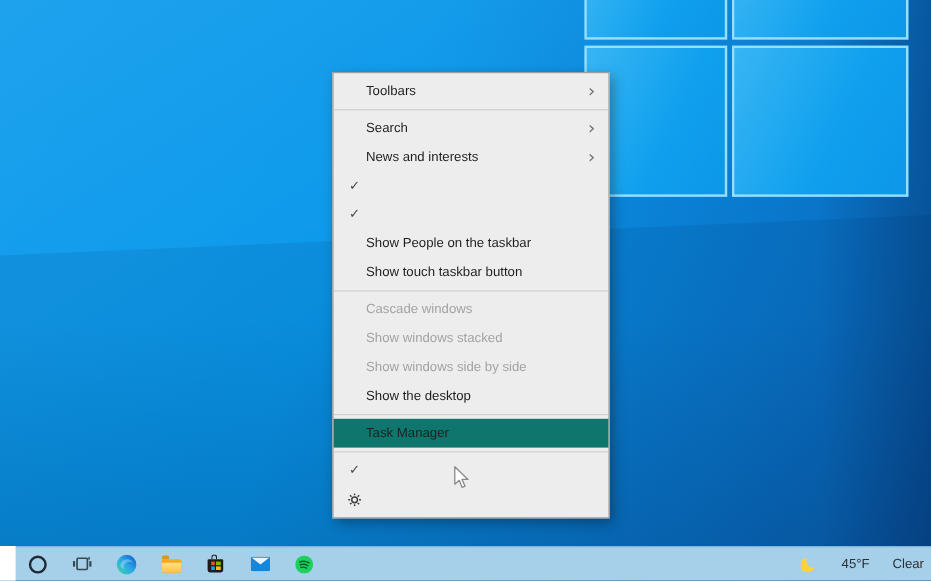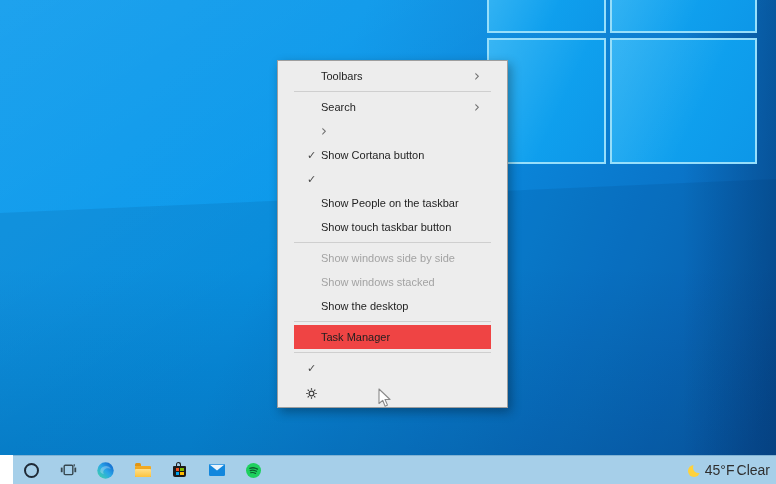--- a/index.html
+++ b/index.html
@@ -43,29 +43,29 @@
   .pane-br{left:610px;top:38px;width:147px;height:126px;}
   .pane::after{
     content:"";position:absolute;inset:0;
     background:linear-gradient(115deg,rgba(255,255,255,0.14),rgba(255,255,255,0) 60%);
   }
   
   #context-menu{
     position:absolute;left:277px;top:60px;width:231px;
     background:#ededed;border:1px solid #9e9e9e;
     box-shadow:3px 4px 10px rgba(0,0,0,0.32);
-    padding:3px 16px;box-sizing:border-box;z-index:20;
+    padding:3px 0;box-sizing:border-box;z-index:20;
     font-size:11px;color:#1f1f1f;
   }
   .mi{display:flex;align-items:center;height:24px;padding:0 9px 0 8px;cursor:default;}
   .mi .ic{width:19px;flex:0 0 19px;text-align:center;color:#4b4b4b;font-size:11px;line-height:24px;}
   .mi .lbl{flex:1;white-space:nowrap;overflow:hidden;}
   .mi .arrow{flex:0 0 auto;color:#707070;font-size:15px;line-height:1;padding-right:2px;font-family:"DejaVu Sans",sans-serif;}
   .mi.dis .lbl{color:#a3a3a3;}
-  .mi.hl{background:#ef4444;}
+  .mi.hl{background:#0f766e;}
   .menu-sep{height:1px;background:#cfcfcf;margin:3px 0;}
   .gear-svg{display:inline-block;vertical-align:middle;}
   
   #cursor{position:absolute;left:378px;top:388px;z-index:40;}
   
   #taskbar{
     position:absolute;left:0;right:0;bottom:0;height:29px;
     background:#a6cfe9;border-top:1px solid rgba(125,175,210,0.9);
     box-sizing:border-box;z-index:30;
   }
@@ -81,22 +81,22 @@
     background:linear-gradient(#ffe089,#fdc33e);border-radius:1px;}
   .store{position:relative;width:13px;height:11px;margin-top:3px;background:#1b1b1b;border-radius:1px 1px 2px 2px;}
   .store::before{content:"";position:absolute;left:3px;top:-4px;width:5px;height:4px;
     border:1.6px solid #1b1b1b;border-bottom:none;border-radius:3px 3px 0 0;box-sizing:border-box;}
   .store-grid{position:absolute;left:2.6px;top:2px;width:8px;height:7px;
     display:grid;grid-template-columns:1fr 1fr;grid-template-rows:1fr 1fr;gap:1px;}
   .sq1{background:#f25022;} .sq2{background:#7fba00;} .sq3{background:#00a4ef;} .sq4{background:#ffb900;}
   .moon{position:relative;width:13px;height:13px;overflow:hidden;}
   .moon-disc{position:absolute;left:0;top:1px;width:12px;height:12px;border-radius:50%;background:#ffd23c;}
   .moon-cut{position:absolute;left:5px;top:-2px;width:11px;height:11px;border-radius:50%;background:#a6cfe9;}
-  #tray{position:absolute;right:6px;top:0;height:100%;display:flex;align-items:center;gap:2px;
-    font-size:14px;color:#2f2f2f;}
+  #tray{position:absolute;right:6px;top:0;height:100%;display:flex;align-items:center;gap:19px;
+    font-size:11px;color:#2f2f2f;}
   #tray .temp{margin-left:2px;}
 </style>
 </head>
 <body>
 
 <div id="screen">
 
   <div id="desktop">
     <div class="beam-light"></div>
     <div class="wedge-dark"></div>
@@ -118,53 +118,57 @@
     <div class="menu-sep"></div>
 
     <div class="mi">
       <span class="ic"></span>
       <span class="lbl">Search</span>
       <span class="arrow">›</span>
     </div>
 
     <div class="mi">
       <span class="ic"></span>
+      <span class="lbl">News and interests</span>
       <span class="arrow">›</span>
     </div>
 
     <div class="mi">
       <span class="ic">✓</span>
-      <span class="lbl">Show Cortana button</span>
     </div>
 
     <div class="mi">
       <span class="ic">✓</span>
     </div>
 
     <div class="mi">
       <span class="ic"></span>
       <span class="lbl">Show People on the taskbar</span>
     </div>
 
 
     <div class="mi">
       <span class="ic"></span>
       <span class="lbl">Show touch taskbar button</span>
     </div>
     <div class="menu-sep"></div>
 
-
     <div class="mi dis">
       <span class="ic"></span>
+      <span class="lbl">Cascade windows</span>
+    </div>
+
+    <div class="mi dis">
+      <span class="ic"></span>
+      <span class="lbl">Show windows stacked</span>
+    </div>
+
+    <div class="mi dis">
+      <span class="ic"></span>
       <span class="lbl">Show windows side by side</span>
-    </div>
-
-    <div class="mi dis">
-      <span class="ic"></span>
-      <span class="lbl">Show windows stacked</span>
     </div>
 
     <div class="mi">
       <span class="ic"></span>
       <span class="lbl">Show the desktop</span>
     </div>
     <div class="menu-sep"></div>
 
     <div class="mi hl">
       <span class="ic"></span>

